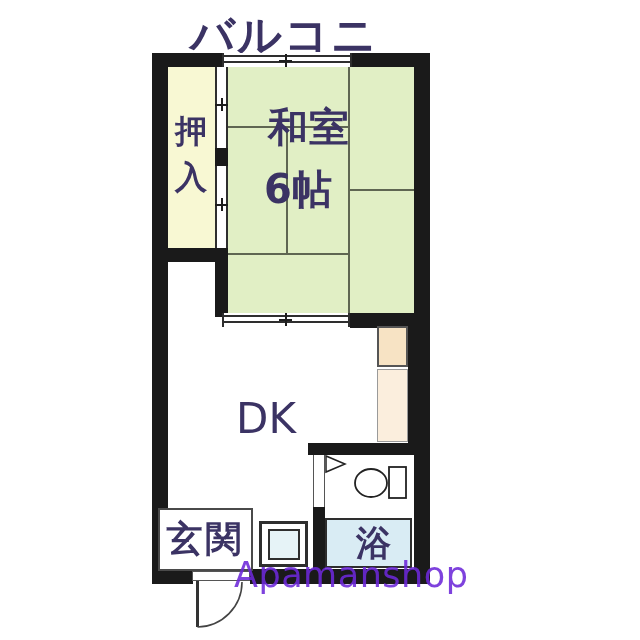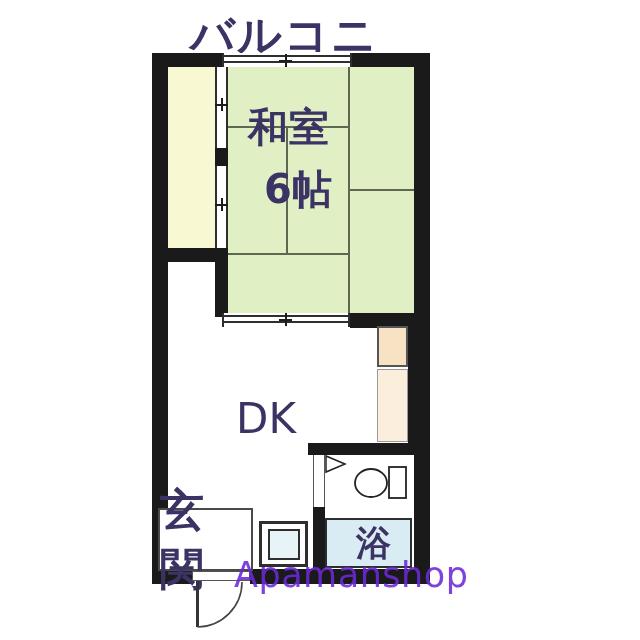--- a/index.html
+++ b/index.html
@@ -61,29 +61,30 @@
   <div class="abs" style="left:313px;top:455px;width:12px;height:52px;background:#fff;border-left:1.5px solid #555;border-right:1.5px solid #555;"></div>
 
   <div class="abs" style="left:377px;top:326px;width:31px;height:41px;background:#f7e3c4;border:2px solid #555;"></div>
   <div class="abs" style="left:377px;top:369px;width:31px;height:73px;background:#fbeedd;border:1px solid #9a9a9a;"></div>
 
   <div class="room" style="left:325px;top:518px;width:87px;height:50px;background:#d9ecf4;border:2px solid #2e2e2e;display:flex;align-items:center;justify-content:center;">
     <span class="jp" style="font-size:35px;padding-left:10px;">浴</span>
   </div>
 
   <div class="room" style="left:158px;top:508px;width:95px;height:63px;background:#ffffff;border:2.5px solid #4a4a4a;display:flex;align-items:center;justify-content:center;z-index:6;">
-    <span class="jp" style="font-size:44px;letter-spacing:3px;">玄関</span>
+    <span class="jp" style="font-size:36px;letter-spacing:3px;">玄関</span>
   </div>
 
   <div class="abs" style="left:259px;top:521px;width:49px;height:46px;background:#fff;border:3px solid #2e2e2e;"></div>
   <div class="abs" style="left:268px;top:529px;width:32px;height:31px;background:#e6f3f7;border:2px solid #2e2e2e;"></div>
 
   <div class="abs" style="left:192px;top:571px;width:58px;height:10px;background:#fff;border:1.5px solid #555;z-index:8;"></div>
 
-  <div class="lbl jp" style="left:228px;top:100px;width:122px;font-size:40px;letter-spacing:1px;">和室</div>
+  <div class="lbl jp" style="left:173px;top:108px;width:36px;font-size:32px;line-height:46px;word-break:break-all;">押入</div>
+  <div class="lbl jp" style="left:228px;top:100px;width:122px;font-size:40px;letter-spacing:1px;text-align:right;">和室</div>
   <div class="lbl jp" style="left:228px;top:162px;width:140px;font-size:40px;">6帖</div>
   <div class="lbl jp" style="left:226px;top:394px;width:80px;font-size:42px;font-weight:500;">DK</div>
 
   <svg width="640" height="640" viewBox="0 0 640 640">
     <g>
       <ellipse cx="371" cy="483" rx="16" ry="14" fill="#ffffff" stroke="#222" stroke-width="1.8"></ellipse>
       <rect x="389" y="467" width="17" height="31" fill="#ffffff" stroke="#222" stroke-width="1.8"></rect>
     </g>
     <polygon points="326,456 326,472 345,464" fill="#ffffff" stroke="#222" stroke-width="1.5"></polygon>
     <g>

